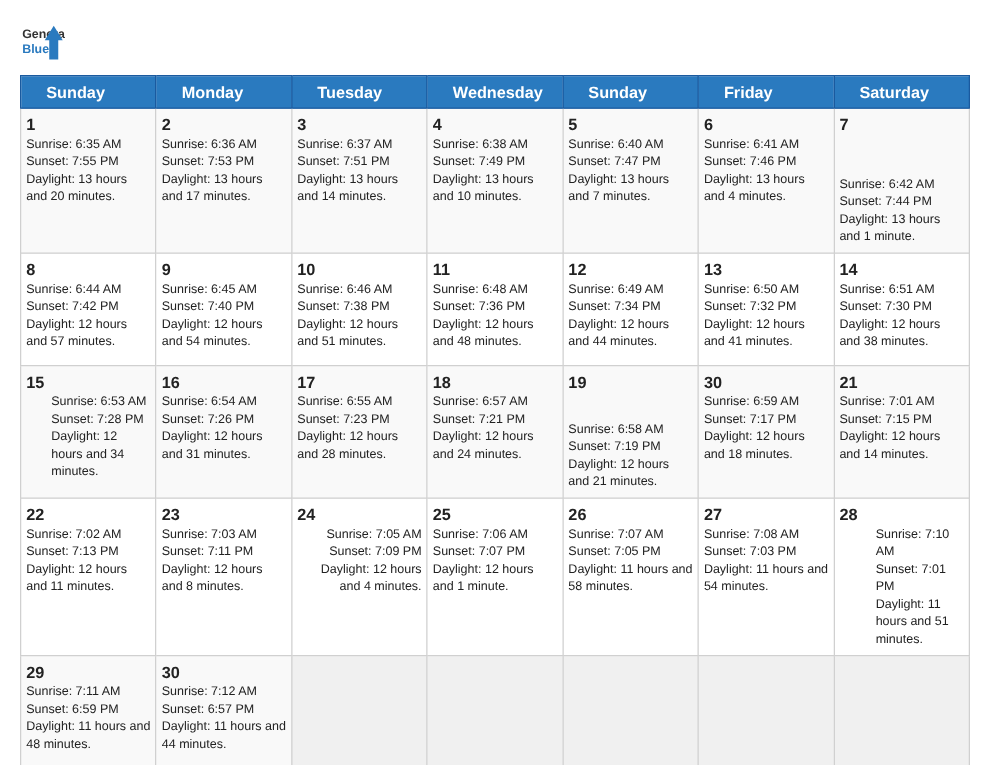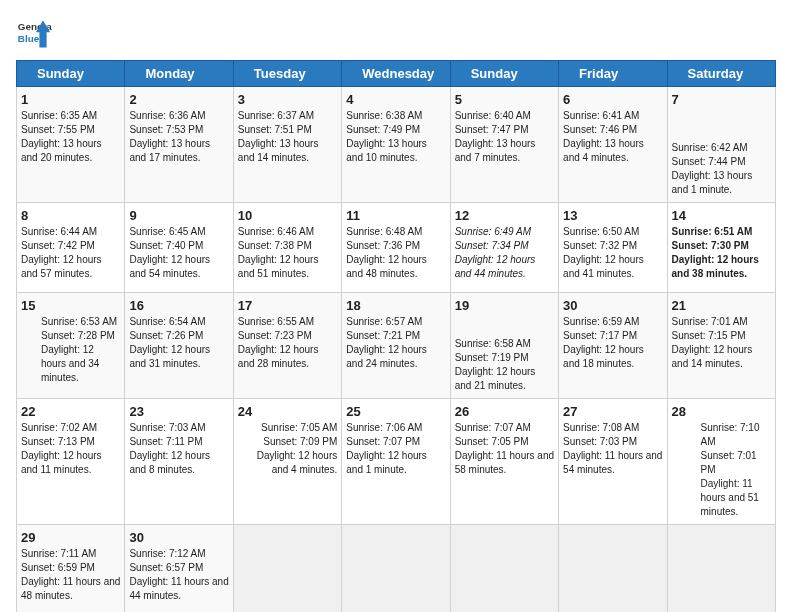--- a/index.html
+++ b/index.html
@@ -172,33 +172,33 @@
 Daylight: 12 hours and 51 minutes.</div>
         </td>
         <td>
           <span class="day-number">11</span>
           <div class="day-info" style="white-space: pre-line;">Sunrise: 6:48 AM
 Sunset: 7:36 PM
 Daylight: 12 hours and 48 minutes.</div>
         </td>
         <td>
           <span class="day-number">12</span>
-          <div class="day-info" style="white-space: pre-line; font-style: italic;">Sunrise: 6:49 AM
+          <div class="day-info" style="white-space: pre-line;">Sunrise: 6:49 AM
 Sunset: 7:34 PM
 Daylight: 12 hours and 44 minutes.</div>
         </td>
         <td>
           <span class="day-number">13</span>
           <div class="day-info" style="white-space: pre-line;">Sunrise: 6:50 AM
 Sunset: 7:32 PM
 Daylight: 12 hours and 41 minutes.</div>
         </td>
         <td>
           <span class="day-number">14</span>
-          <div class="day-info" style="white-space: pre-line; font-weight: bold;">Sunrise: 6:51 AM
+          <div class="day-info" style="white-space: pre-line;">Sunrise: 6:51 AM
 Sunset: 7:30 PM
 Daylight: 12 hours and 38 minutes.</div>
         </td>
       </tr>
       <tr>
         <td>
           <span class="day-number">15</span>
           <div class="day-info" style="white-space: pre-line; margin-left: 20px;">Sunrise: 6:53 AM
 Sunset: 7:28 PM
 Daylight: 12 hours and 34 minutes.</div>

